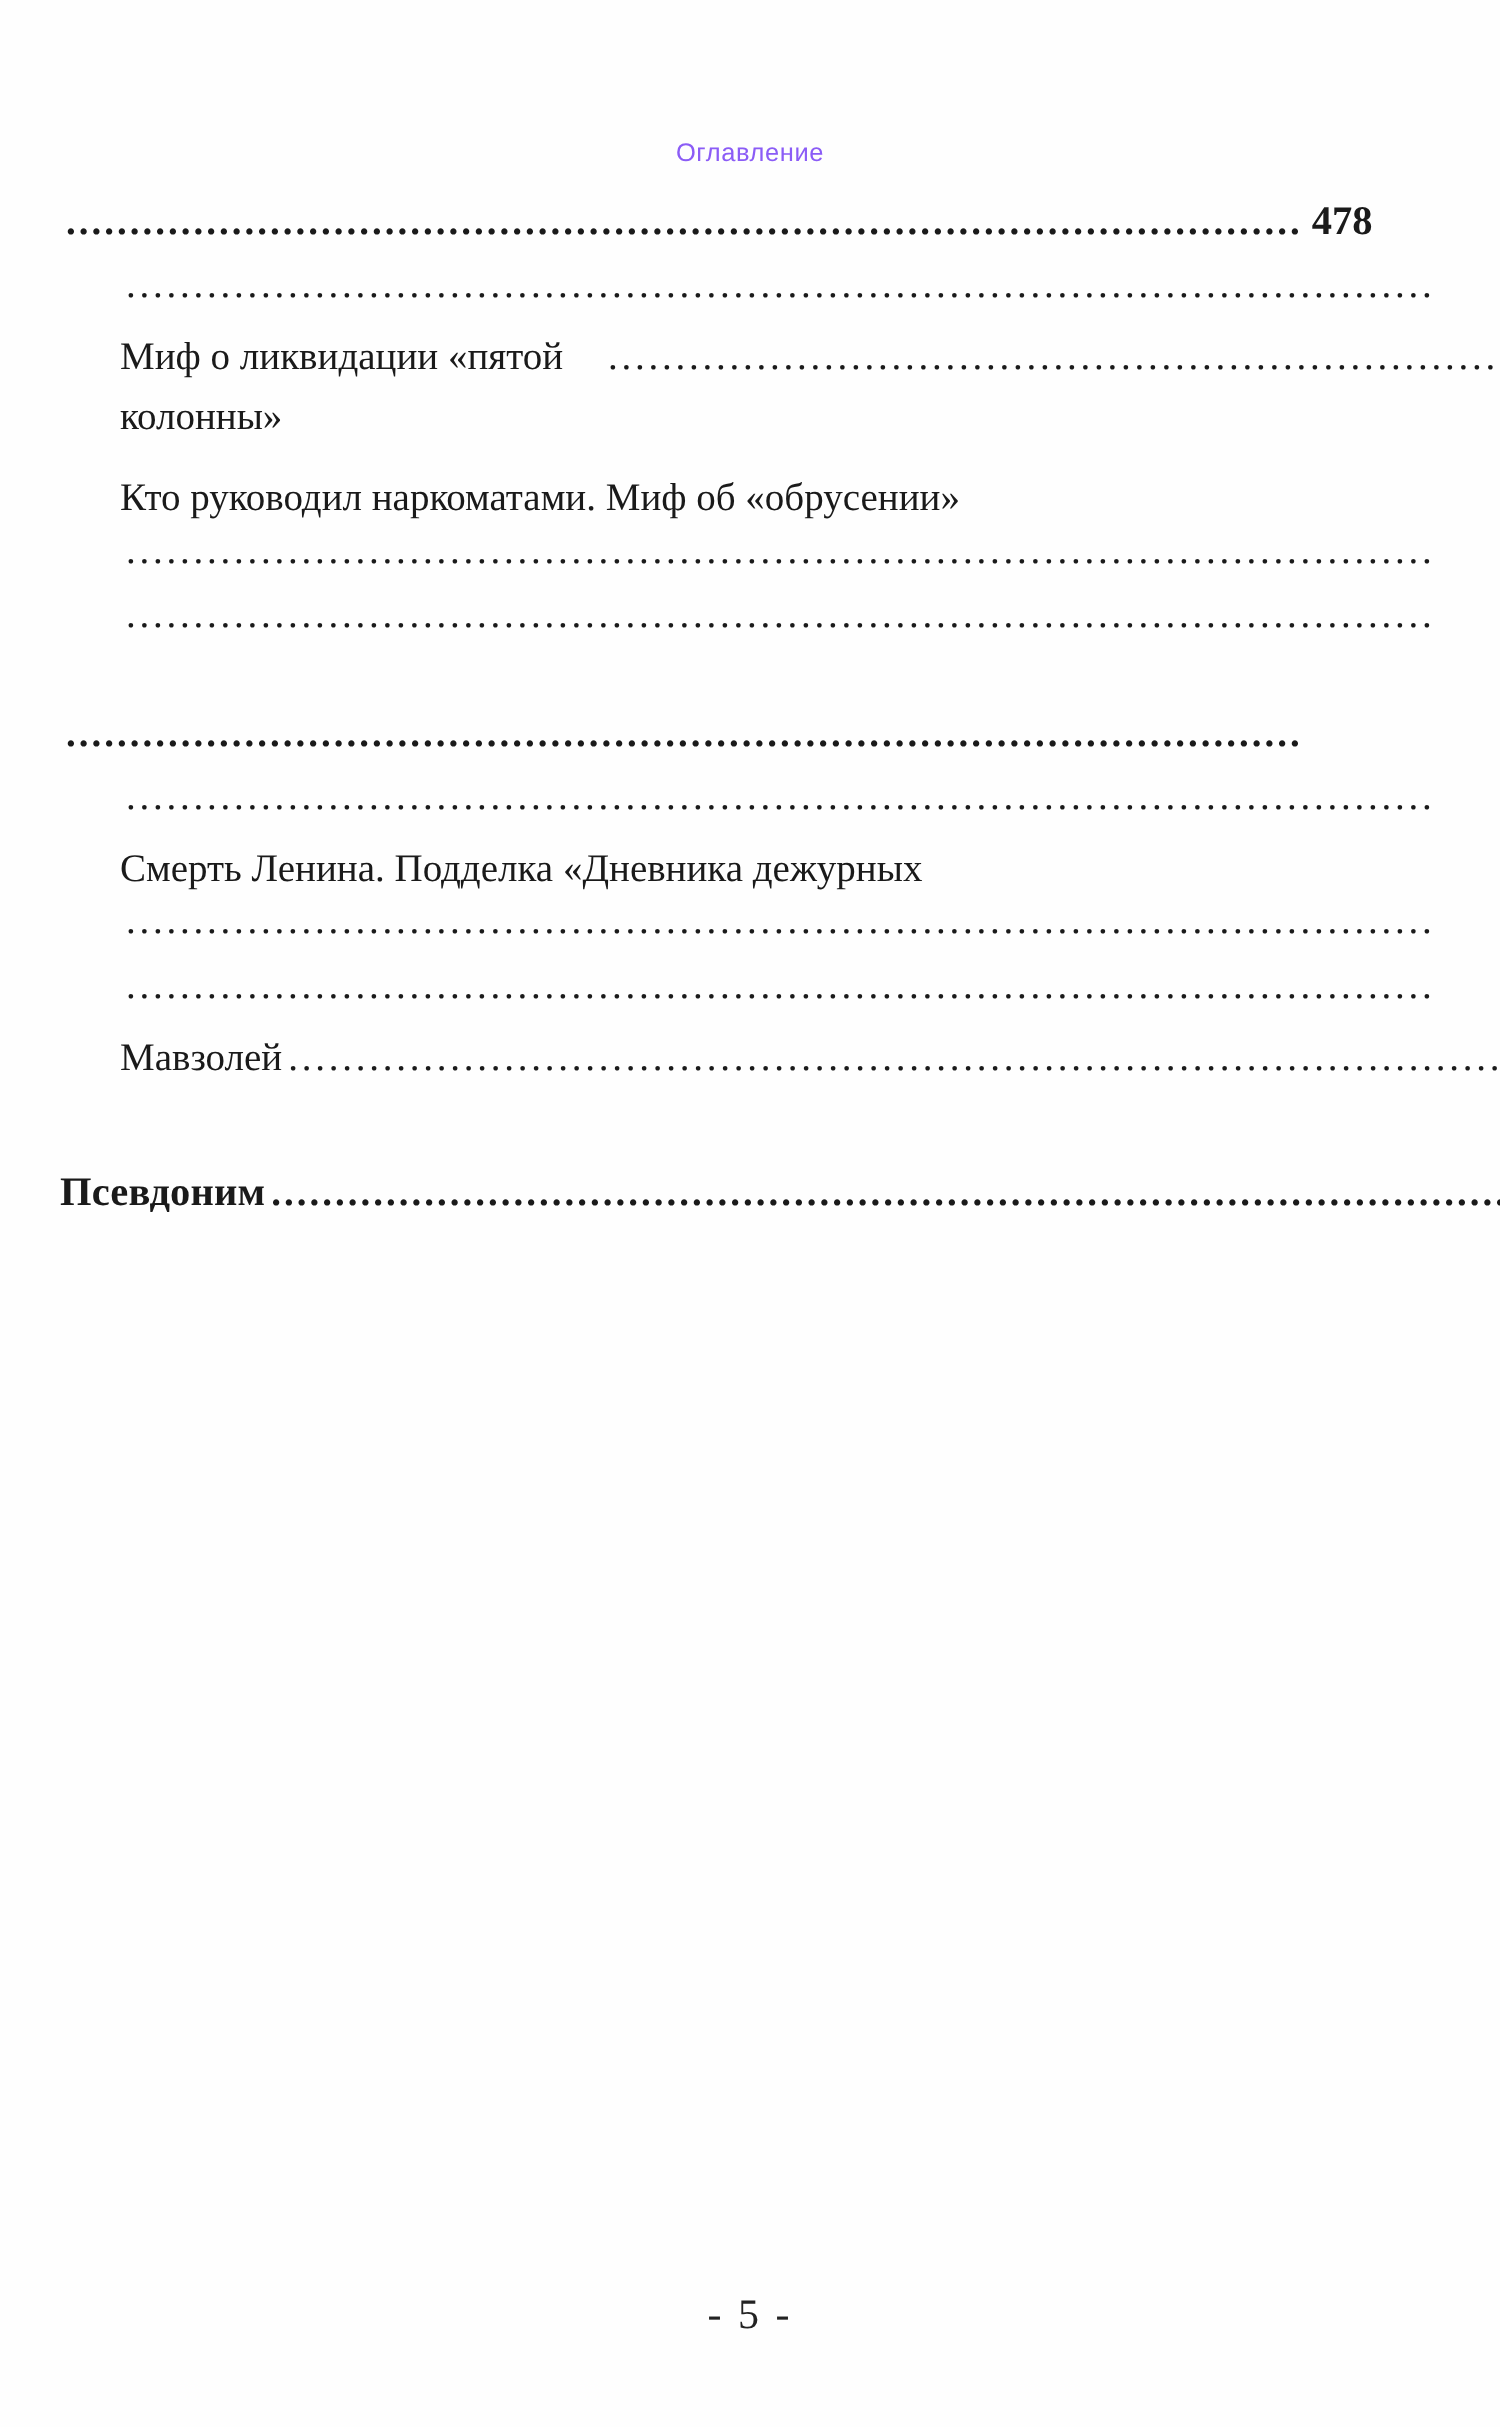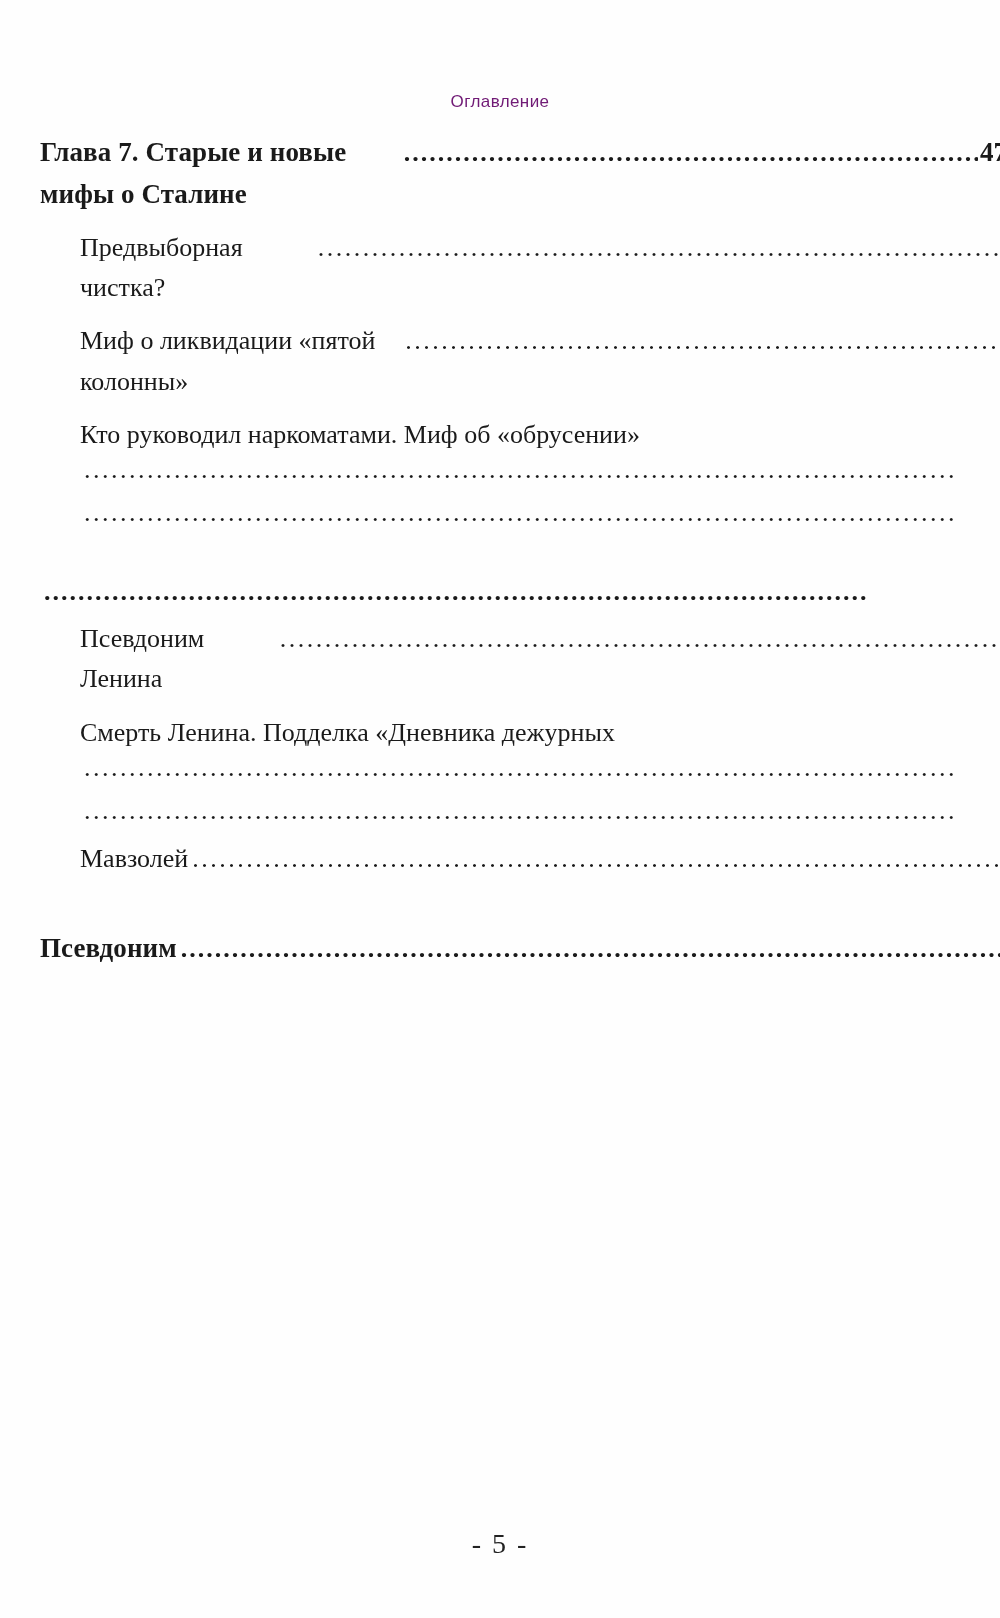--- a/index.html
+++ b/index.html
@@ -23,21 +23,21 @@
     background: #fefefe;
   }
   .running-head {
     position: absolute;
     top: 92px;
     left: 0;
     width: 1000px;
     text-align: center;
     font-family: "Liberation Sans", sans-serif;
     font-size: 17px;
-    color: #701a75;
+    color: #8b5cf6;
     letter-spacing: 0.4px;
   }
   .toc {
     position: absolute;
     top: 132px;
     left: 40px;
     width: 808px;
   }
   .toc-entry {
     display: flex;
@@ -129,31 +129,29 @@
 
 <div class="page">
 
   <div class="running-head">Оглавление</div>
 
   <div class="toc">
 
     <div class="toc-entry lvl1" style="margin-top:0;">
       <div class="entry-inner">
         <div class="line-row">
-          <span class="title">Глава 7. Старые и новые мифы о Сталине</span>
           <span class="dots">.................................................................................................</span>
           <span class="pageno">478</span>
         </div>
       </div>
     </div>
 
     <div class="toc-entry lvl2">
       <div class="entry-inner">
         <div class="line-row">
-          <span class="title">Предвыборная чистка?</span>
           <span class="dots">.................................................................................................</span>
 
         </div>
       </div>
     </div>
 
     <div class="toc-entry lvl2">
       <div class="entry-inner">
         <div class="line-row">
           <span class="title">Миф о ликвидации «пятой колонны»</span>
@@ -189,21 +187,20 @@
         <div class="line-row">
           <span class="dots">.................................................................................................</span>
 
         </div>
       </div>
     </div>
 
     <div class="toc-entry lvl2">
       <div class="entry-inner">
         <div class="line-row">
-          <span class="title">Псевдоним Ленина</span>
           <span class="dots">.................................................................................................</span>
 
         </div>
       </div>
     </div>
 
     <div class="toc-entry lvl2">
       <div class="entry-inner">
         <span class="wrapline">Смерть Ленина. Подделка «Дневника дежурных</span>
         <div class="line-row">

